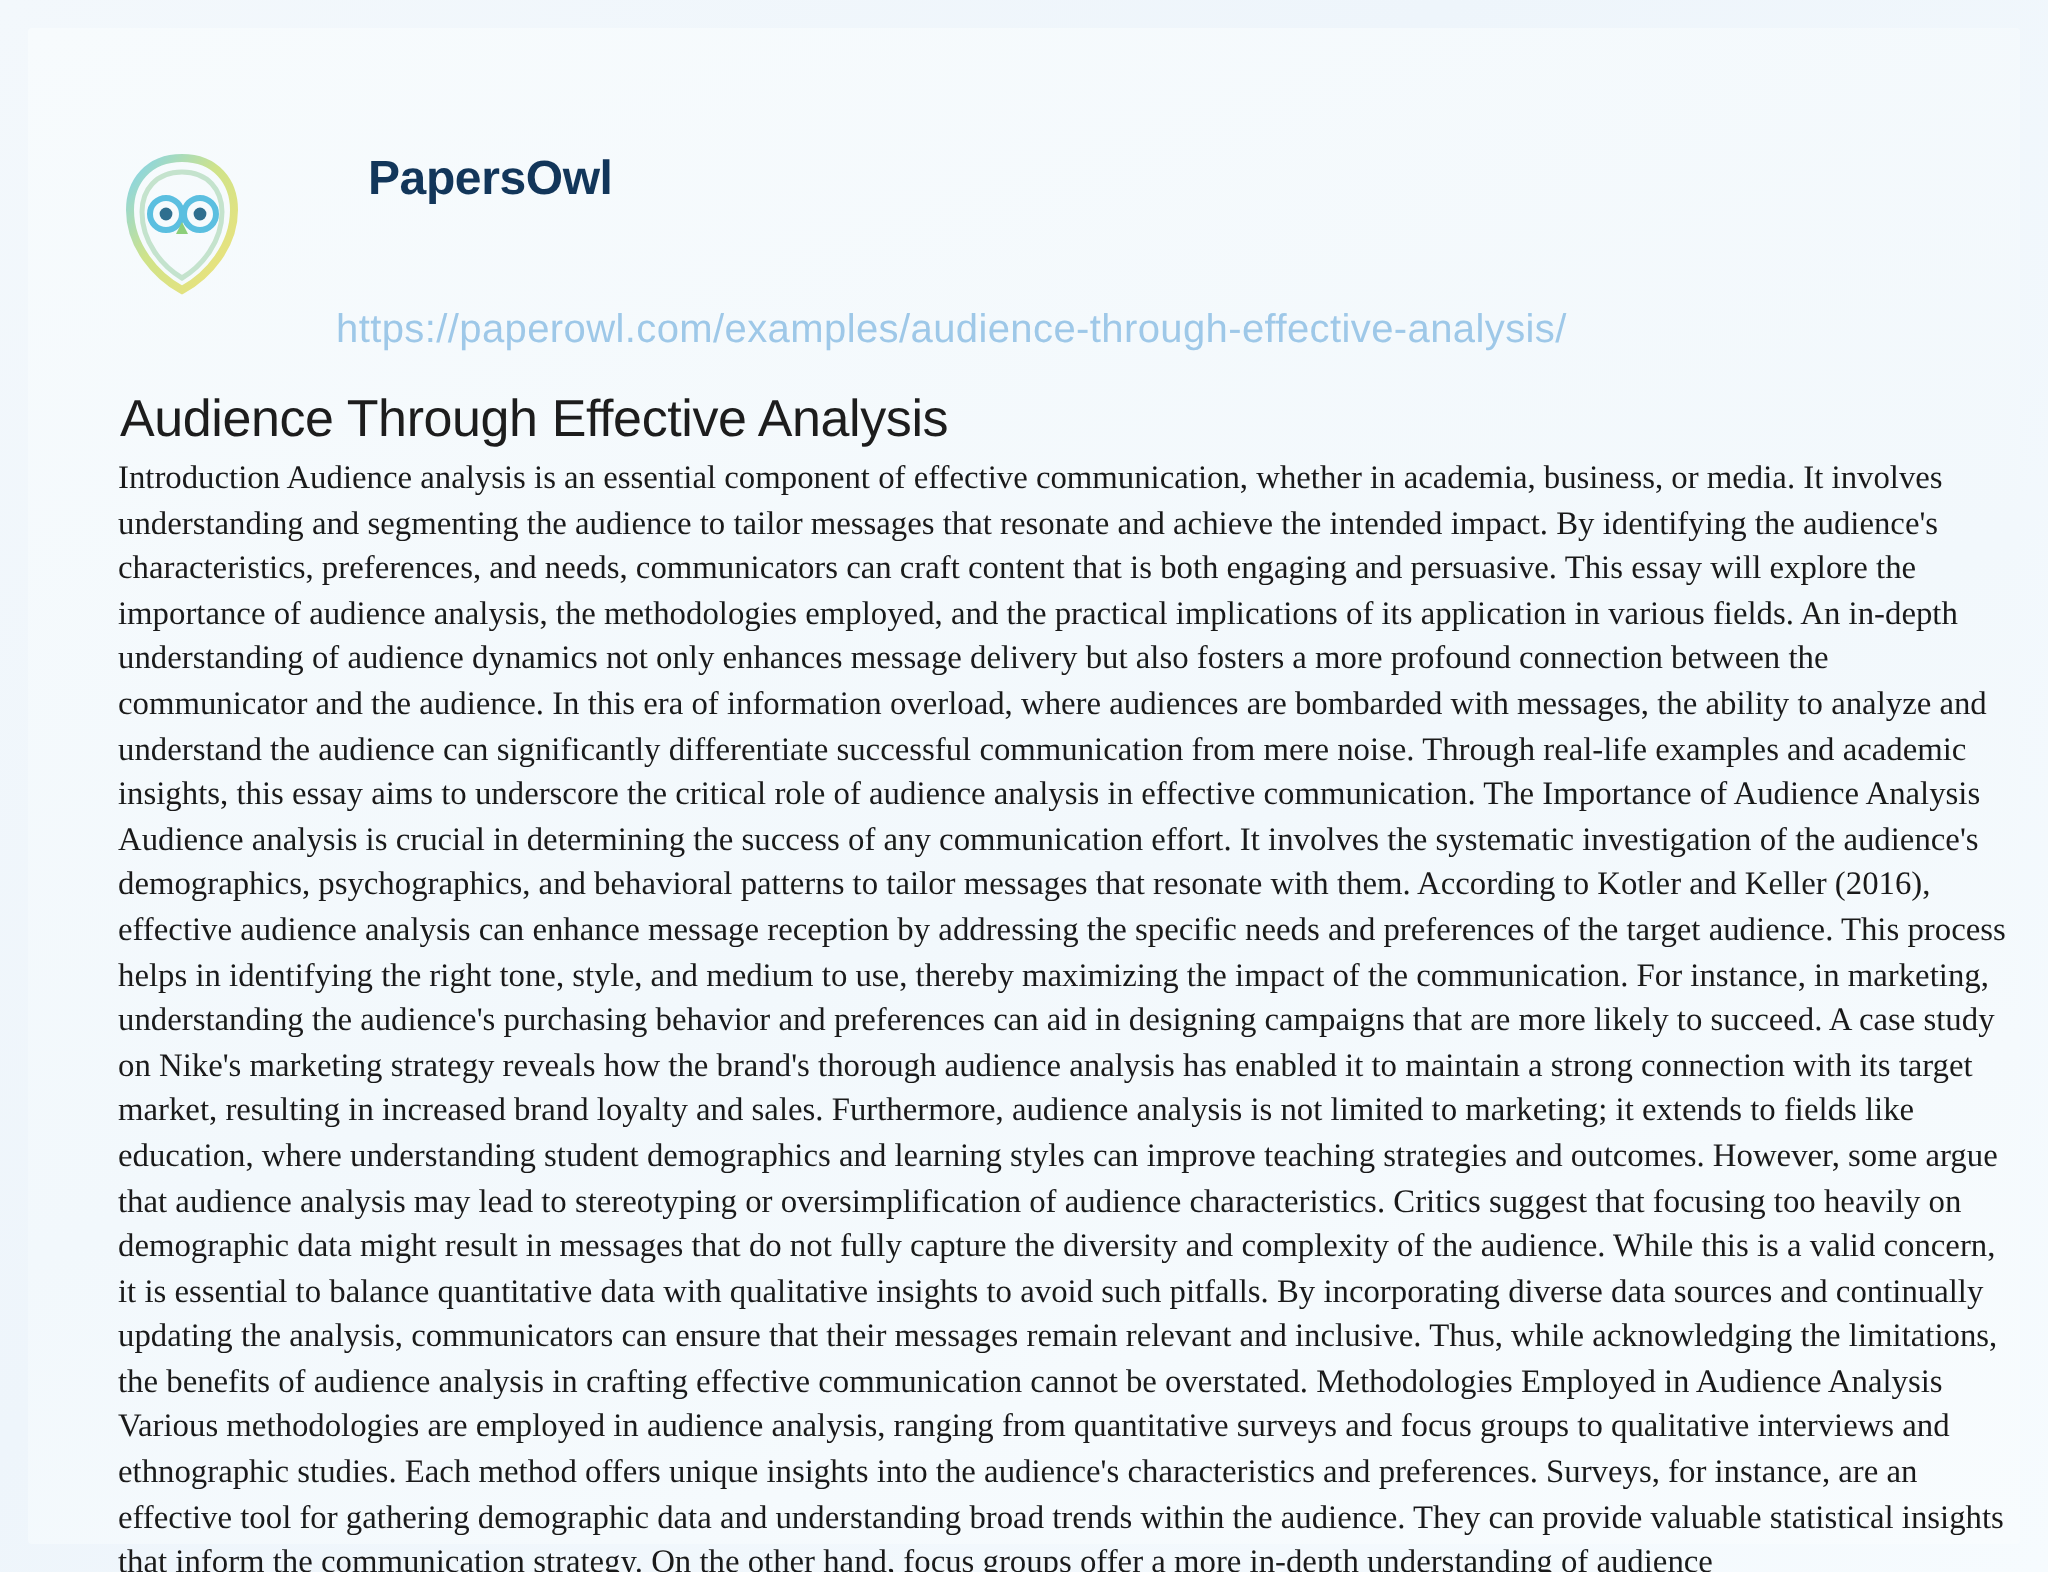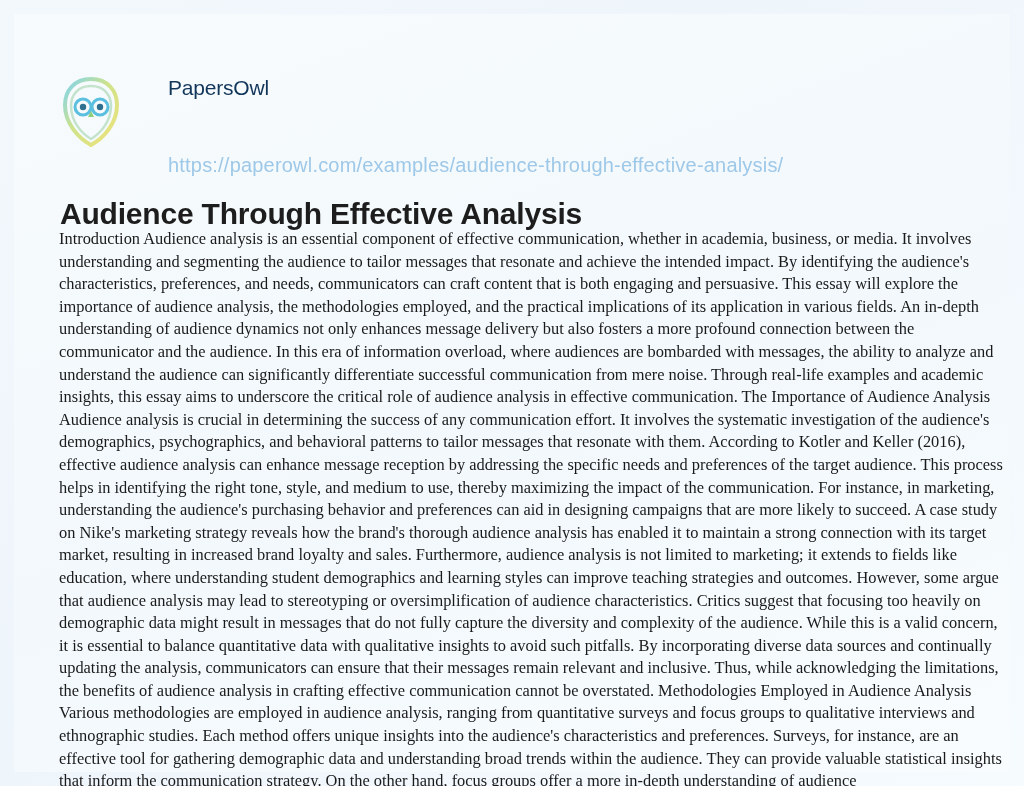--- a/index.html
+++ b/index.html
@@ -46,46 +46,46 @@
   }
   .owl {
     position: absolute;
     left: 0;
     top: 0;
     width: 62px;
     height: 72px;
   }
   .brand {
     position: absolute;
-    left: 108px;
+    left: 124px;
     top: 8px;
     font-family: "Liberation Sans", sans-serif;
-    font-size: 21px;
-    font-weight: normal;
+    font-size: 24px;
+    font-weight: bold;
     letter-spacing: -0.2px;
     color: #12365a;
   }
   .url {
     position: absolute;
     left: 108px;
     top: 50px;
     font-family: "Liberation Sans", sans-serif;
     font-size: 20px;
     color: #9ec8e8;
     letter-spacing: 0.2px;
     white-space: nowrap;
     margin-top: 36px;
   }
   .title {
     position: absolute;
     left: 46px;
     top: 163px;
     font-family: "Liberation Sans", sans-serif;
-    font-size: 30px;
-    font-weight: bold;
+    font-size: 26px;
+    font-weight: normal;
     color: #1d1d1d;
     letter-spacing: -0.2px;
   }
   .article {
     position: absolute;
     left: 45px;
     top: 214px;
     width: 951px;
     font-family: "Liberation Serif", serif;
     font-size: 16.4px;

